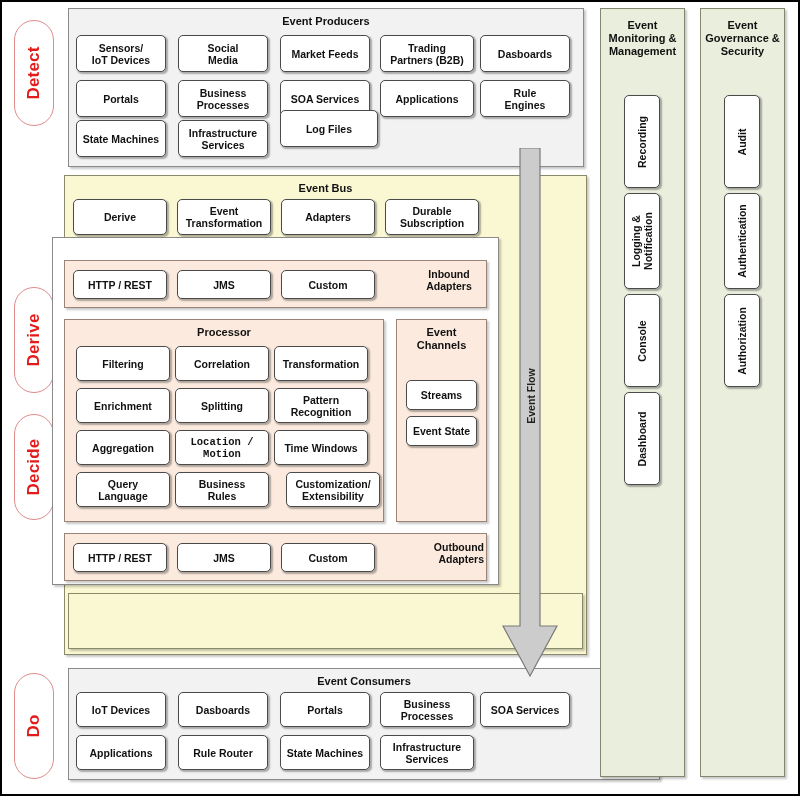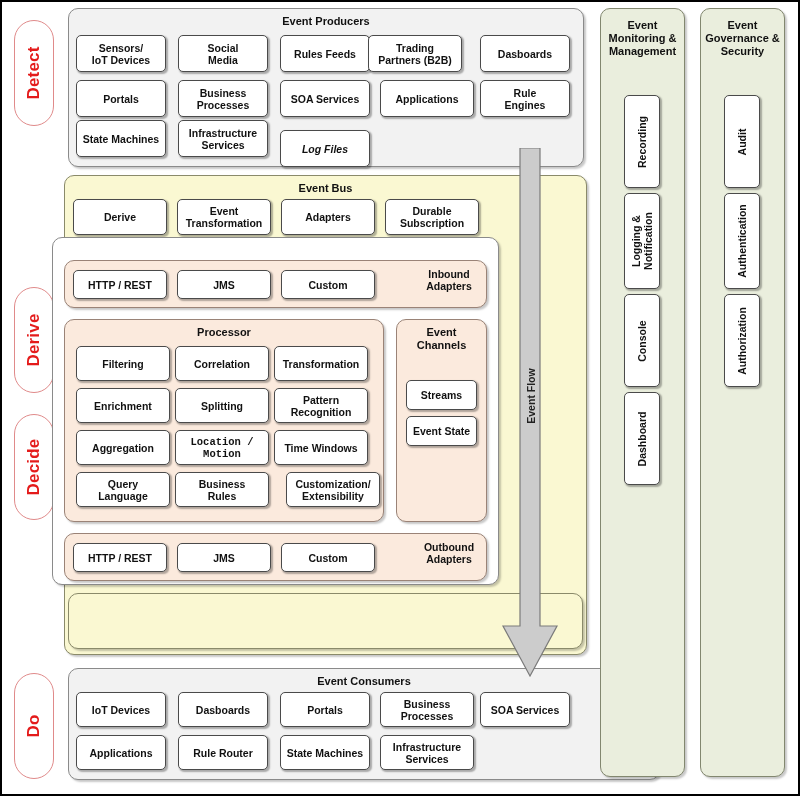--- a/index.html
+++ b/index.html
@@ -5,21 +5,21 @@
   html,body{margin:0;padding:0;background:#fff;}
   body{font-family:"Liberation Sans",sans-serif;}
   #canvas{
     position:relative;width:800px;height:796px;
     background:#ffffff;border:2px solid #000;box-sizing:border-box;
     overflow:hidden;
   }
   
   .region{
     position:absolute;box-sizing:border-box;
-    border:1px solid #888;border-radius:10px;
+    border:1px solid #888;border-radius:0;
     box-shadow:2px 2px 2px rgba(0,0,0,.22);
   }
   .region>.rtitle{
     position:absolute;left:0;right:0;top:6px;
     text-align:center;font-size:11px;font-weight:bold;color:#111;
     line-height:13px;
   }
   .gray{background:#f2f2f2;border-color:#8a8a8a;}
   .yellow{background:#faf8d2;border-color:#8a8a6a;}
   .peach{background:#fbeadd;border-color:#9a8377;}
@@ -83,31 +83,31 @@
   <div class="stage" style="left:12px;top:671px;width:40px;height:106px;">
     <span>Do</span>
   </div>
 
   <div class="region gray" style="left:66px;top:6px;width:516px;height:159px;">
     <div class="rtitle">Event Producers</div>
   </div>
   <div id="producers-nodes">
       <div class="node" style="left: 74px; top: 33px; width: 90px; height: 37px;">Sensors/<br>IoT Devices</div>
       <div class="node" style="left: 176px; top: 33px; width: 90px; height: 37px;">Social<br>Media</div>
-      <div class="node" style="left: 278px; top: 33px; width: 90px; height: 37px;">Rules Feeds</div>
-      <div class="node" style="left: 366px; top: 33px; width: 94px; height: 37px;">Trading<br>Partners (B2B)</div>
+      <div class="node" style="left: 278px; top: 33px; width: 90px; height: 37px;">Market Feeds</div>
+      <div class="node" style="left: 378px; top: 33px; width: 94px; height: 37px;">Trading<br>Partners (B2B)</div>
       <div class="node" style="left: 478px; top: 33px; width: 90px; height: 37px;">Dasboards</div>
       <div class="node" style="left: 74px; top: 78px; width: 90px; height: 37px;">Portals</div>
       <div class="node" style="left: 176px; top: 78px; width: 90px; height: 37px;">Business<br>Processes</div>
       <div class="node" style="left: 278px; top: 78px; width: 90px; height: 37px;">SOA Services</div>
       <div class="node" style="left: 378px; top: 78px; width: 94px; height: 37px;">Applications</div>
       <div class="node" style="left: 478px; top: 78px; width: 90px; height: 37px;">Rule<br>Engines</div>
       <div class="node" style="left: 74px; top: 118px; width: 90px; height: 37px;">State Machines</div>
       <div class="node" style="left: 176px; top: 118px; width: 90px; height: 37px;">Infrastructure<br>Services</div>
-      <div class="node" style="left: 278px; top: 128px; width: 90px; height: 37px; font-style: italic;">Log Files</div>
+      <div class="node" style="left: 278px; top: 108px; width: 98px; height: 37px;">Log Files</div>
     </div>
 
   <div class="region yellow" style="left:62px;top:173px;width:523px;height:480px;">
     <div class="rtitle">Event Bus</div>
   </div>
   <div id="bus-nodes">
       <div class="node" style="left: 71px; top: 197px; width: 94px; height: 36px;">Derive</div>
       <div class="node" style="left: 175px; top: 197px; width: 94px; height: 36px;">Event<br>Transformation</div>
       <div class="node" style="left: 279px; top: 197px; width: 94px; height: 36px;">Adapters</div>
       <div class="node" style="left: 383px; top: 197px; width: 94px; height: 36px;">Durable<br>Subscription</div>
@@ -143,21 +143,21 @@
 
   <div class="region peach" style="left:394px;top:317px;width:91px;height:203px;">
     <div class="rtitle">Event<br>Channels</div>
   </div>
   <div id="channel-nodes">
       <div class="node" style="left: 404px; top: 378px; width: 71px; height: 30px; text-align: right;">Streams</div>
       <div class="node" style="left: 404px; top: 414px; width: 71px; height: 30px;">Event State</div>
     </div>
 
   <div class="region peach" style="left:62px;top:531px;width:423px;height:48px;"></div>
-  <div class="rowlabel" style="left:412px;top:539px;width:70px;">Outbound<br>Adapters</div>
+  <div class="rowlabel" style="left:412px;top:539px;width:70px;text-align:right;">Outbound<br>Adapters</div>
   <div id="outbound-nodes">
       <div class="node" style="left: 71px; top: 541px; width: 94px; height: 29px;">HTTP / REST</div>
       <div class="node" style="left: 175px; top: 541px; width: 94px; height: 29px;">JMS</div>
       <div class="node" style="left: 279px; top: 541px; width: 94px; height: 29px;">Custom</div>
     </div>
 
   <div class="region yellow" style="left:66px;top:591px;width:515px;height:56px;"></div>
 
   <div class="region gray" style="left:66px;top:666px;width:592px;height:112px;">
     <div class="rtitle">Event Consumers</div>

